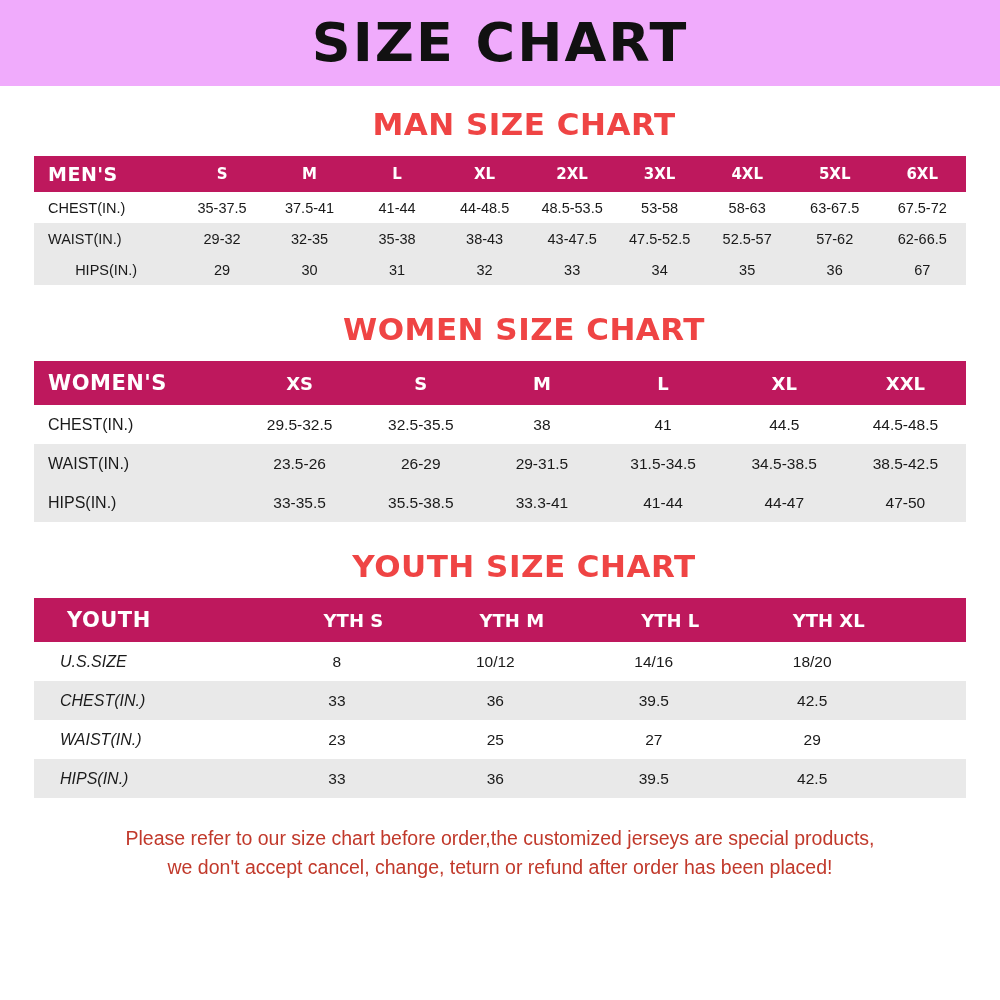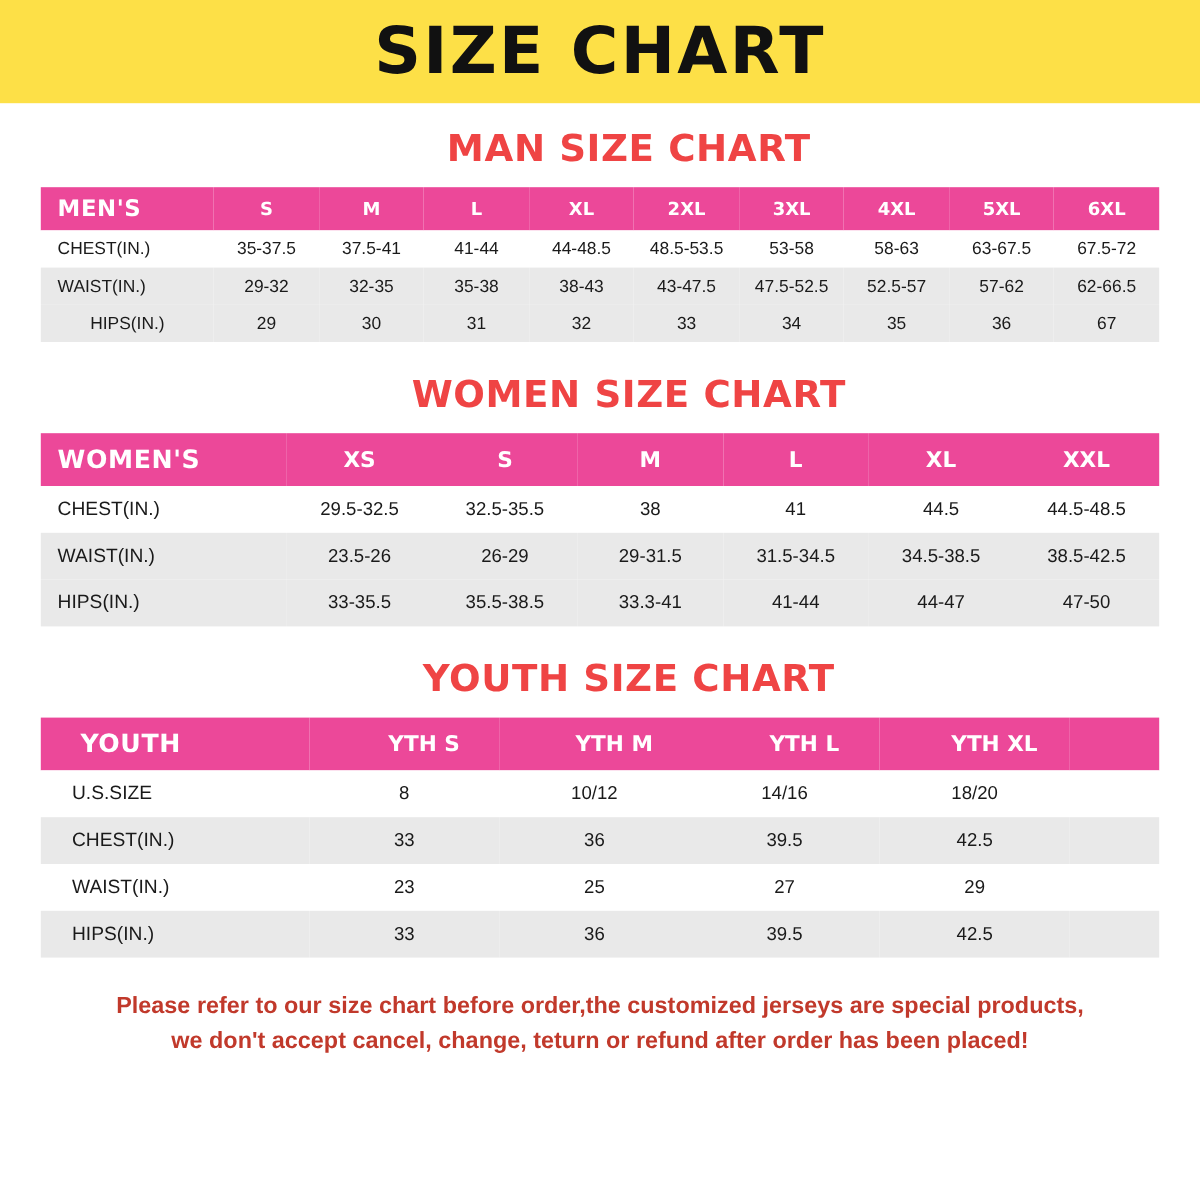--- a/index.html
+++ b/index.html
@@ -17,21 +17,21 @@
     position: relative;
     width: 1000px;
     height: 1000px;
     box-sizing: border-box;
     background: #ffffff;
   }
 
   
   .banner {
     height: 86px;
-    background: #fde047;
+    background: #f0abfc;
     display: flex;
     align-items: center;
     justify-content: center;
   }
   .banner-title {
     font-family: "DejaVu Sans", sans-serif;
     font-weight: bold;
     font-size: 54px;
     letter-spacing: 2px;
     color: #111111;
@@ -63,21 +63,21 @@
     border-collapse: collapse;
     table-layout: fixed;
   }
   table.size-table th,
   table.size-table td {
     padding: 0;
     margin: 0;
   }
   
   .size-table thead tr {
-    background: #ec4899;
+    background: #be185d;
   }
   .size-table thead th {
     color: #ffffff;
     font-family: "DejaVu Sans", sans-serif;
     font-weight: bold;
     font-size: 15px;
     text-align: center;
     height: 36px;
     vertical-align: middle;
   }
@@ -112,33 +112,33 @@
   
   #women-table thead th { height: 44px; font-size: 18px; }
   #women-table thead th.rowlabel { font-size: 21px; }
   #women-table tbody td { height: 39px; font-size: 15.5px; }
   #women-table tbody td.rowlabel { font-size: 16px; }
 
   
   #youth-table thead th { height: 44px; font-size: 18px; padding-left: 33px; }
   #youth-table thead th.rowlabel { font-size: 21px; }
   #youth-table tbody td { height: 39px; font-size: 15.5px; }
-  #youth-table tbody td.rowlabel { font-size: 16px; padding-left: 26px; }
+  #youth-table tbody td.rowlabel { font-size: 16px; padding-left: 26px; font-style: italic; }
 
   
   .footer-note {
     margin-top: 26px;
     padding: 0 22px;
     text-align: center;
     color: #c1392b;
     font-family: "Liberation Sans", sans-serif;
     font-size: 19.5px;
     line-height: 1.5;
   }
-  .footer-note div { white-space: nowrap; font-weight: bold; }
+  .footer-note div { white-space: nowrap; }
 </style>
 </head>
 <body>
 
 <div class="page">
 
   <div class="banner">
     <div class="banner-title">SIZE CHART</div>
   </div>
 

